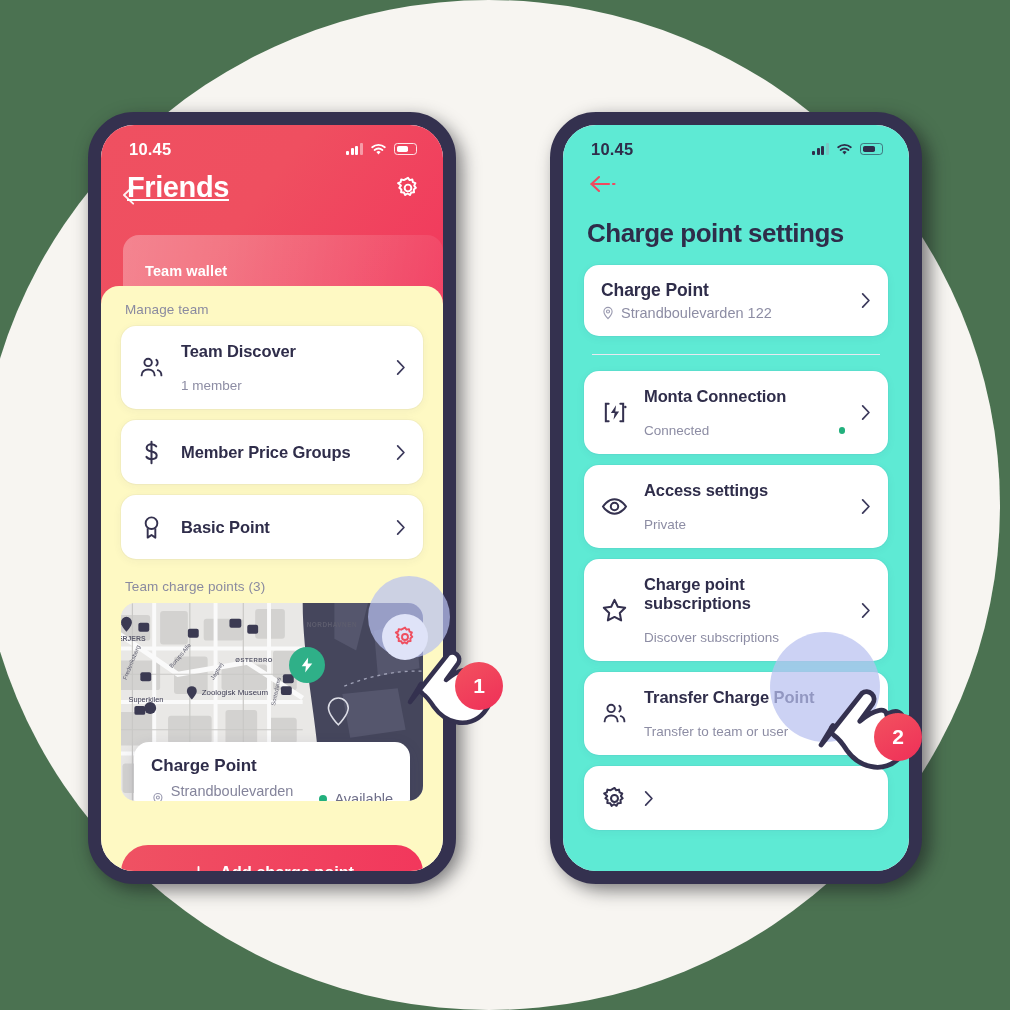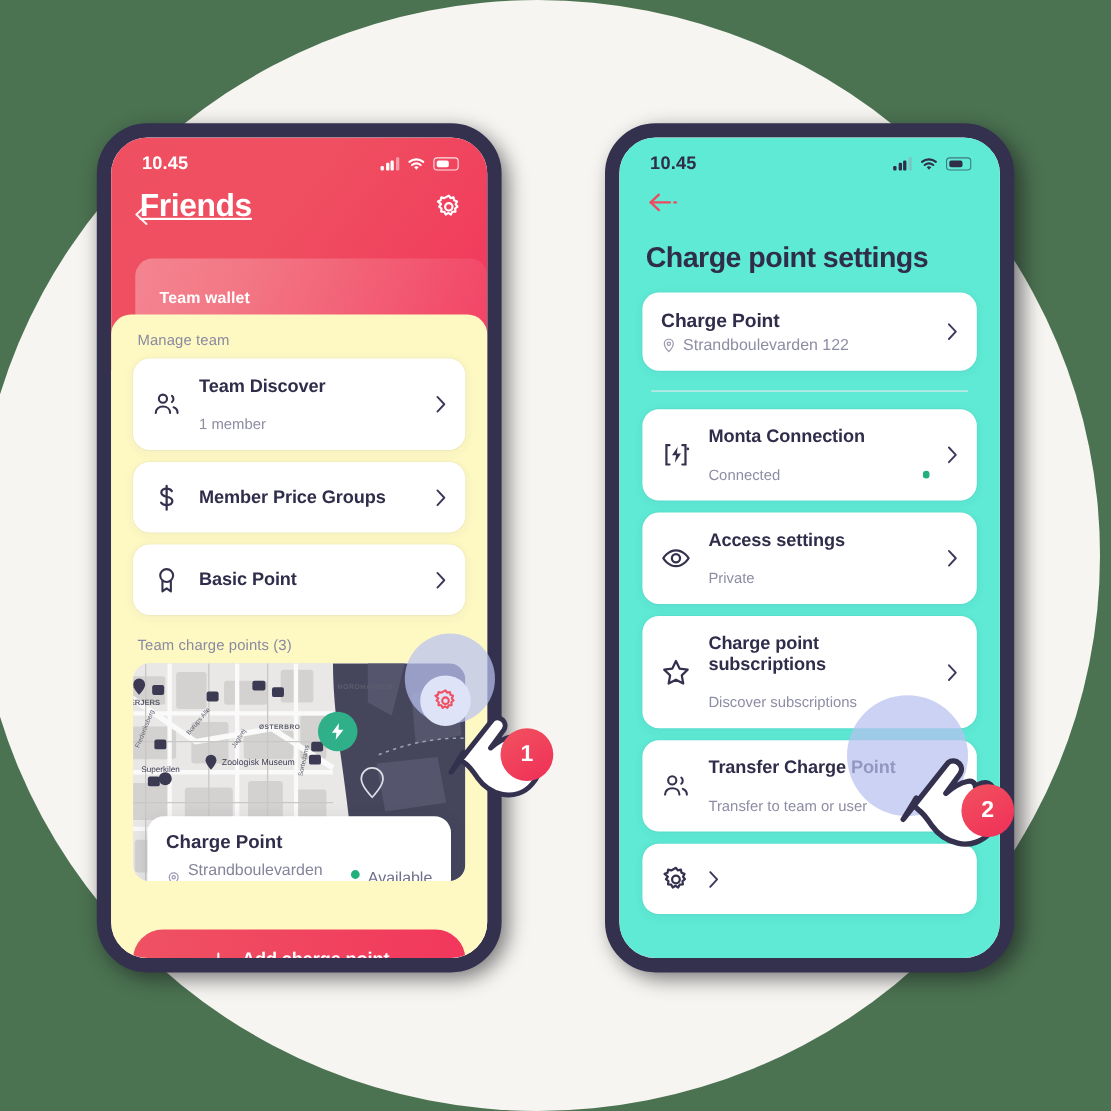--- a/index.html
+++ b/index.html
@@ -110,21 +110,21 @@
   }
   .map-svg { position: absolute; inset: 0; width: 100%; height: 100%; }
   .cp-card {
     position: absolute; left: 13px; right: 13px; bottom: -30px;
     background: #fff; border-radius: 15px; padding: 14px 17px 16px;
     box-shadow: 0 5px 16px rgba(50,50,100,.14);
   }
   .cp-name { font-size: 17px; font-weight: bold; color: #2f2d4a; }
   .cp-line { display: flex; align-items: center; justify-content: space-between; margin-top: 7px; }
   .cp-addr { display: flex; align-items: center; gap: 6px; font-size: 14.5px; color: #84849b; }
-  .cp-stat { display: flex; gap: 7px; font-size: 14.5px; color: #6e6e88; }
+  .cp-stat { display: flex; align-items: center; gap: 7px; font-size: 14.5px; color: #6e6e88; }
   .dot { width: 8px; height: 8px; border-radius: 50%; background: #22b07d; }
   .add-btn {
     margin: 44px 0 0; height: 54px; border: none; width: 100%;
     border-radius: 27px; color: #fff; font-size: 16.5px; font-weight: bold;
     background: linear-gradient(95deg,#ef5263,#f2375c);
     display: flex; align-items: center; justify-content: center; gap: 13px;
     cursor: pointer; letter-spacing: -.1px;
   }
 
   

